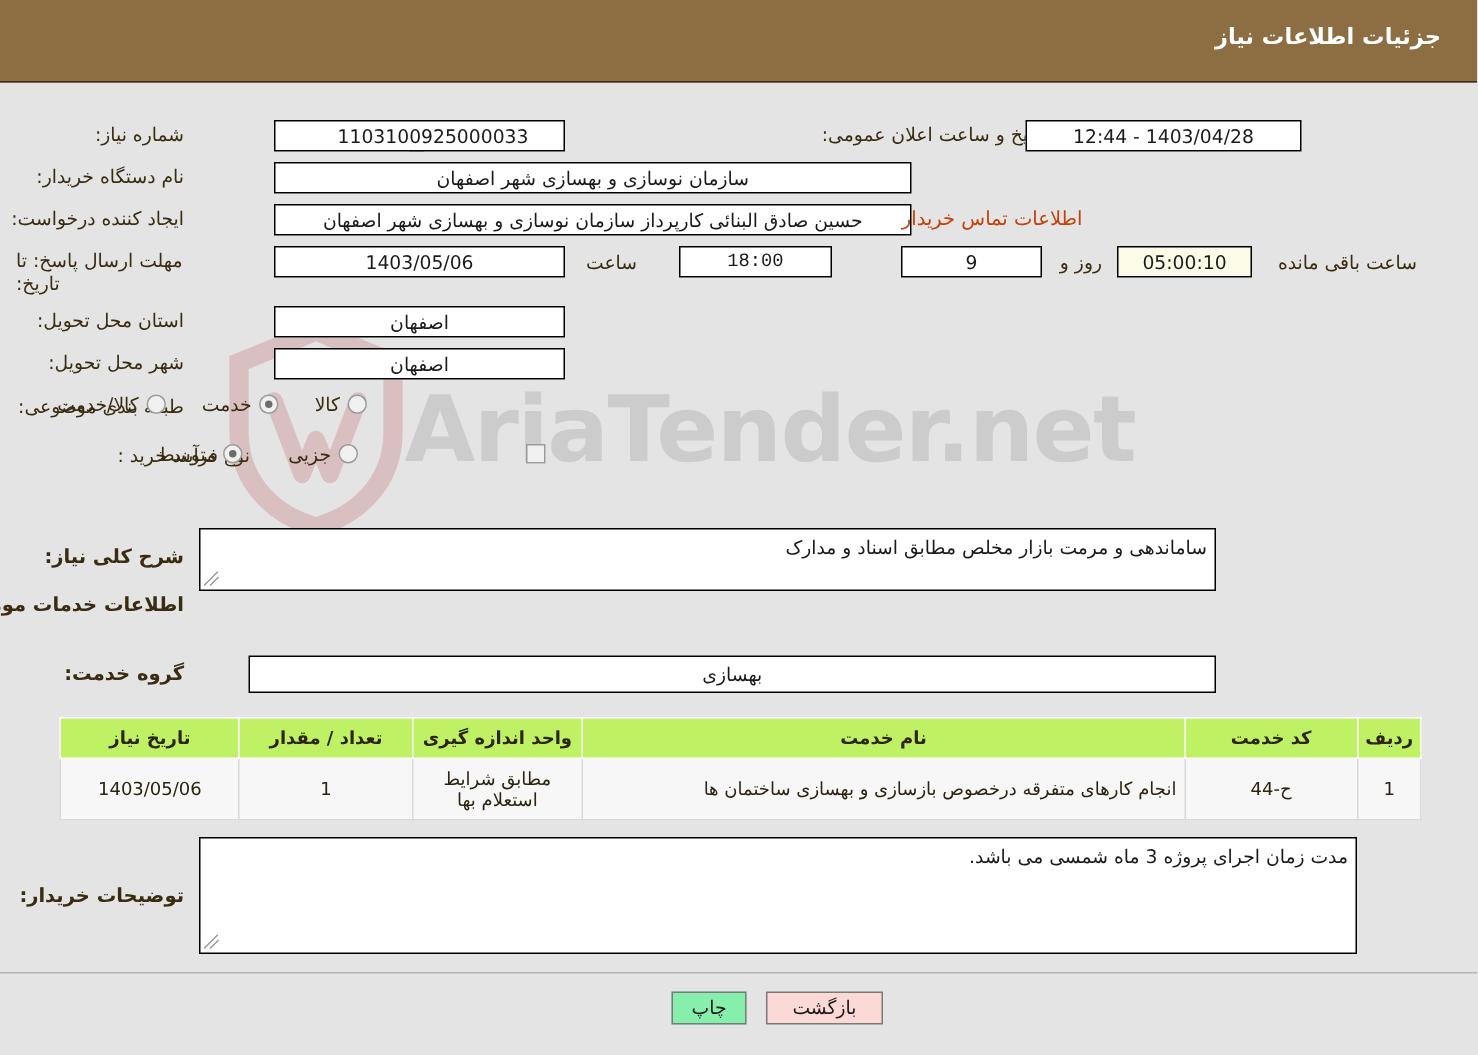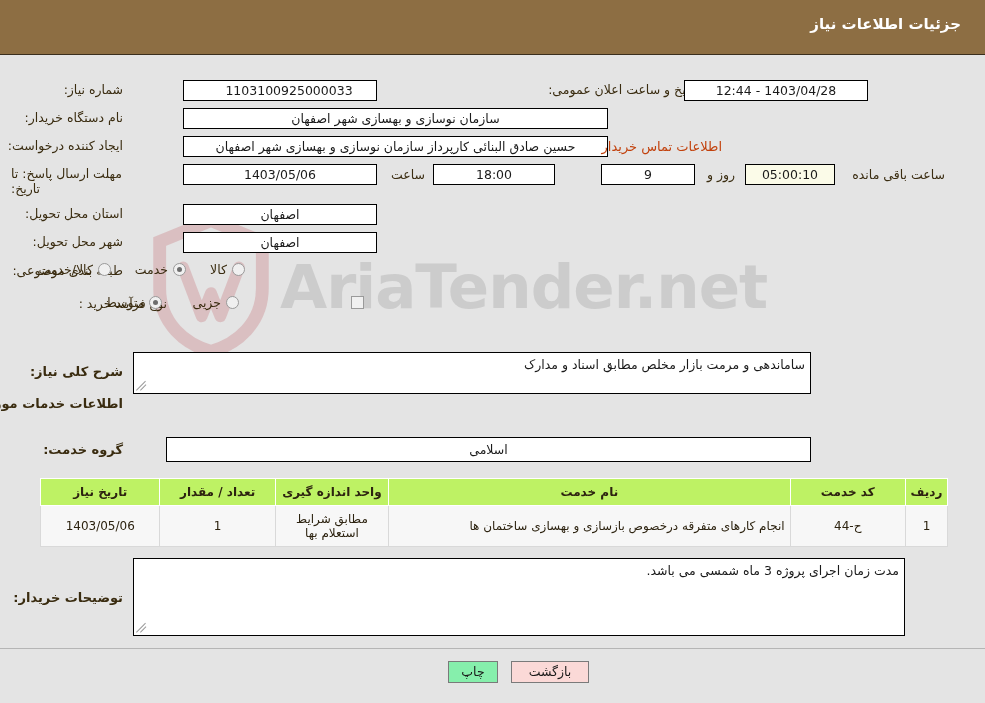--- a/index.html
+++ b/index.html
@@ -22,21 +22,21 @@
     position: absolute;
     left: 0; top: 0; right: 0; bottom: 0;
     pointer-events: none;
     z-index: 5;
     overflow: hidden;
   }
   .wm-inner {
     position: absolute;
     left: 152px; top: 206px;
     width: 620px; height: 160px;
-    display: flex; align-items: center; gap: 10px;
+    display: flex; align-items: center; 
     direction: ltr;
   }
   .wm-shield { width: 118px; height: 140px; flex: 0 0 auto; }
   .wm-text {
     font-family: "DejaVu Sans", "Liberation Sans", sans-serif;
     font-size: 61px; font-weight: bold;
     color: rgba(150,150,150,0.30);
     letter-spacing: -1px;
     white-space: nowrap;
   }
@@ -214,21 +214,21 @@
     <span class="lbl">ایجاد کننده درخواست:</span>
   </div>
   <div class="fld rtltext" style="position:absolute; right:377px; top:136px; width:425px; z-index:9;">حسین صادق البنائی کارپرداز سازمان نوسازی و بهسازی شهر اصفهان</div>
   <a class="link" style="position:absolute; right:263px; top:139px; z-index:9;">اطلاعات تماس خریدار</a>
 
   <div class="row" style="right:862px; top:166px; width:112px; z-index:9;">
     <span class="lbl wrap">مهلت ارسال پاسخ: تا تاریخ:</span>
   </div>
   <div class="fld" style="position:absolute; right:608px; top:164px; width:194px; z-index:9;">1403/05/06</div>
   <span class="unit" style="position:absolute; right:560px; top:167px; z-index:9;">ساعت</span>
-  <div class="fld" style="position:absolute; right:430px; top:164px; width:122px; z-index:9;">18:00</div>
+  <div class="fld" style="position:absolute; right:430px; top:164px; width:102px; z-index:9;font-family:Liberation Mono, monospace;">18:00</div>
   <div class="fld" style="position:absolute; right:290px; top:164px; width:94px; z-index:9;">9</div>
   <span class="unit" style="position:absolute; right:250px; top:167px; z-index:9;">روز و</span>
   <div class="fld timer" style="position:absolute; right:150px; top:164px; width:90px; z-index:9;">05:00:10</div>
   <span class="unit" style="position:absolute; right:40px; top:167px; z-index:9;">ساعت باقی مانده</span>
 
   <div class="row" style="right:862px; top:206px; z-index:9;">
     <span class="lbl">استان محل تحویل:</span>
   </div>
   <div class="fld rtltext" style="position:absolute; right:608px; top:204px; width:194px; z-index:9;">اصفهان</div>
 
@@ -274,21 +274,21 @@
 
   <span class="lbl" style="position:absolute; right:862px; top:364px; font-weight:bold; font-size:13px; z-index:9;">شرح کلی نیاز:</span>
   <div class="ta" style="position:absolute; right:174px; top:352px; width:678px; height:42px; z-index:9;">
     <span>ساماندهی و مرمت بازار مخلص مطابق اسناد و مدارک</span>
     <span class="grip"></span>
   </div>
 
   <div class="section-title" style="right:862px; top:396px; z-index:9;">اطلاعات خدمات مورد نیاز</div>
 
   <span class="lbl" style="position:absolute; right:862px; top:442px; font-weight:bold; font-size:13px; z-index:9;">گروه خدمت:</span>
-  <div class="fld rtltext" style="position:absolute; right:174px; top:437px; width:645px; height:25px; line-height:23px; z-index:9;">اسلامی</div>
+  <div class="fld rtltext" style="position:absolute; right:174px; top:437px; width:645px; height:25px; line-height:23px; z-index:9;">بهسازی</div>
 
   <table id="needs-table">
     <thead>
       <tr>
         <th class="col-radif">ردیف</th>
         <th class="col-code">کد خدمت</th>
         <th class="col-name">نام خدمت</th>
         <th class="col-unit">واحد اندازه گیری</th>
         <th class="col-qty">تعداد / مقدار</th>
         <th class="col-date">تاریخ نیاز</th>

